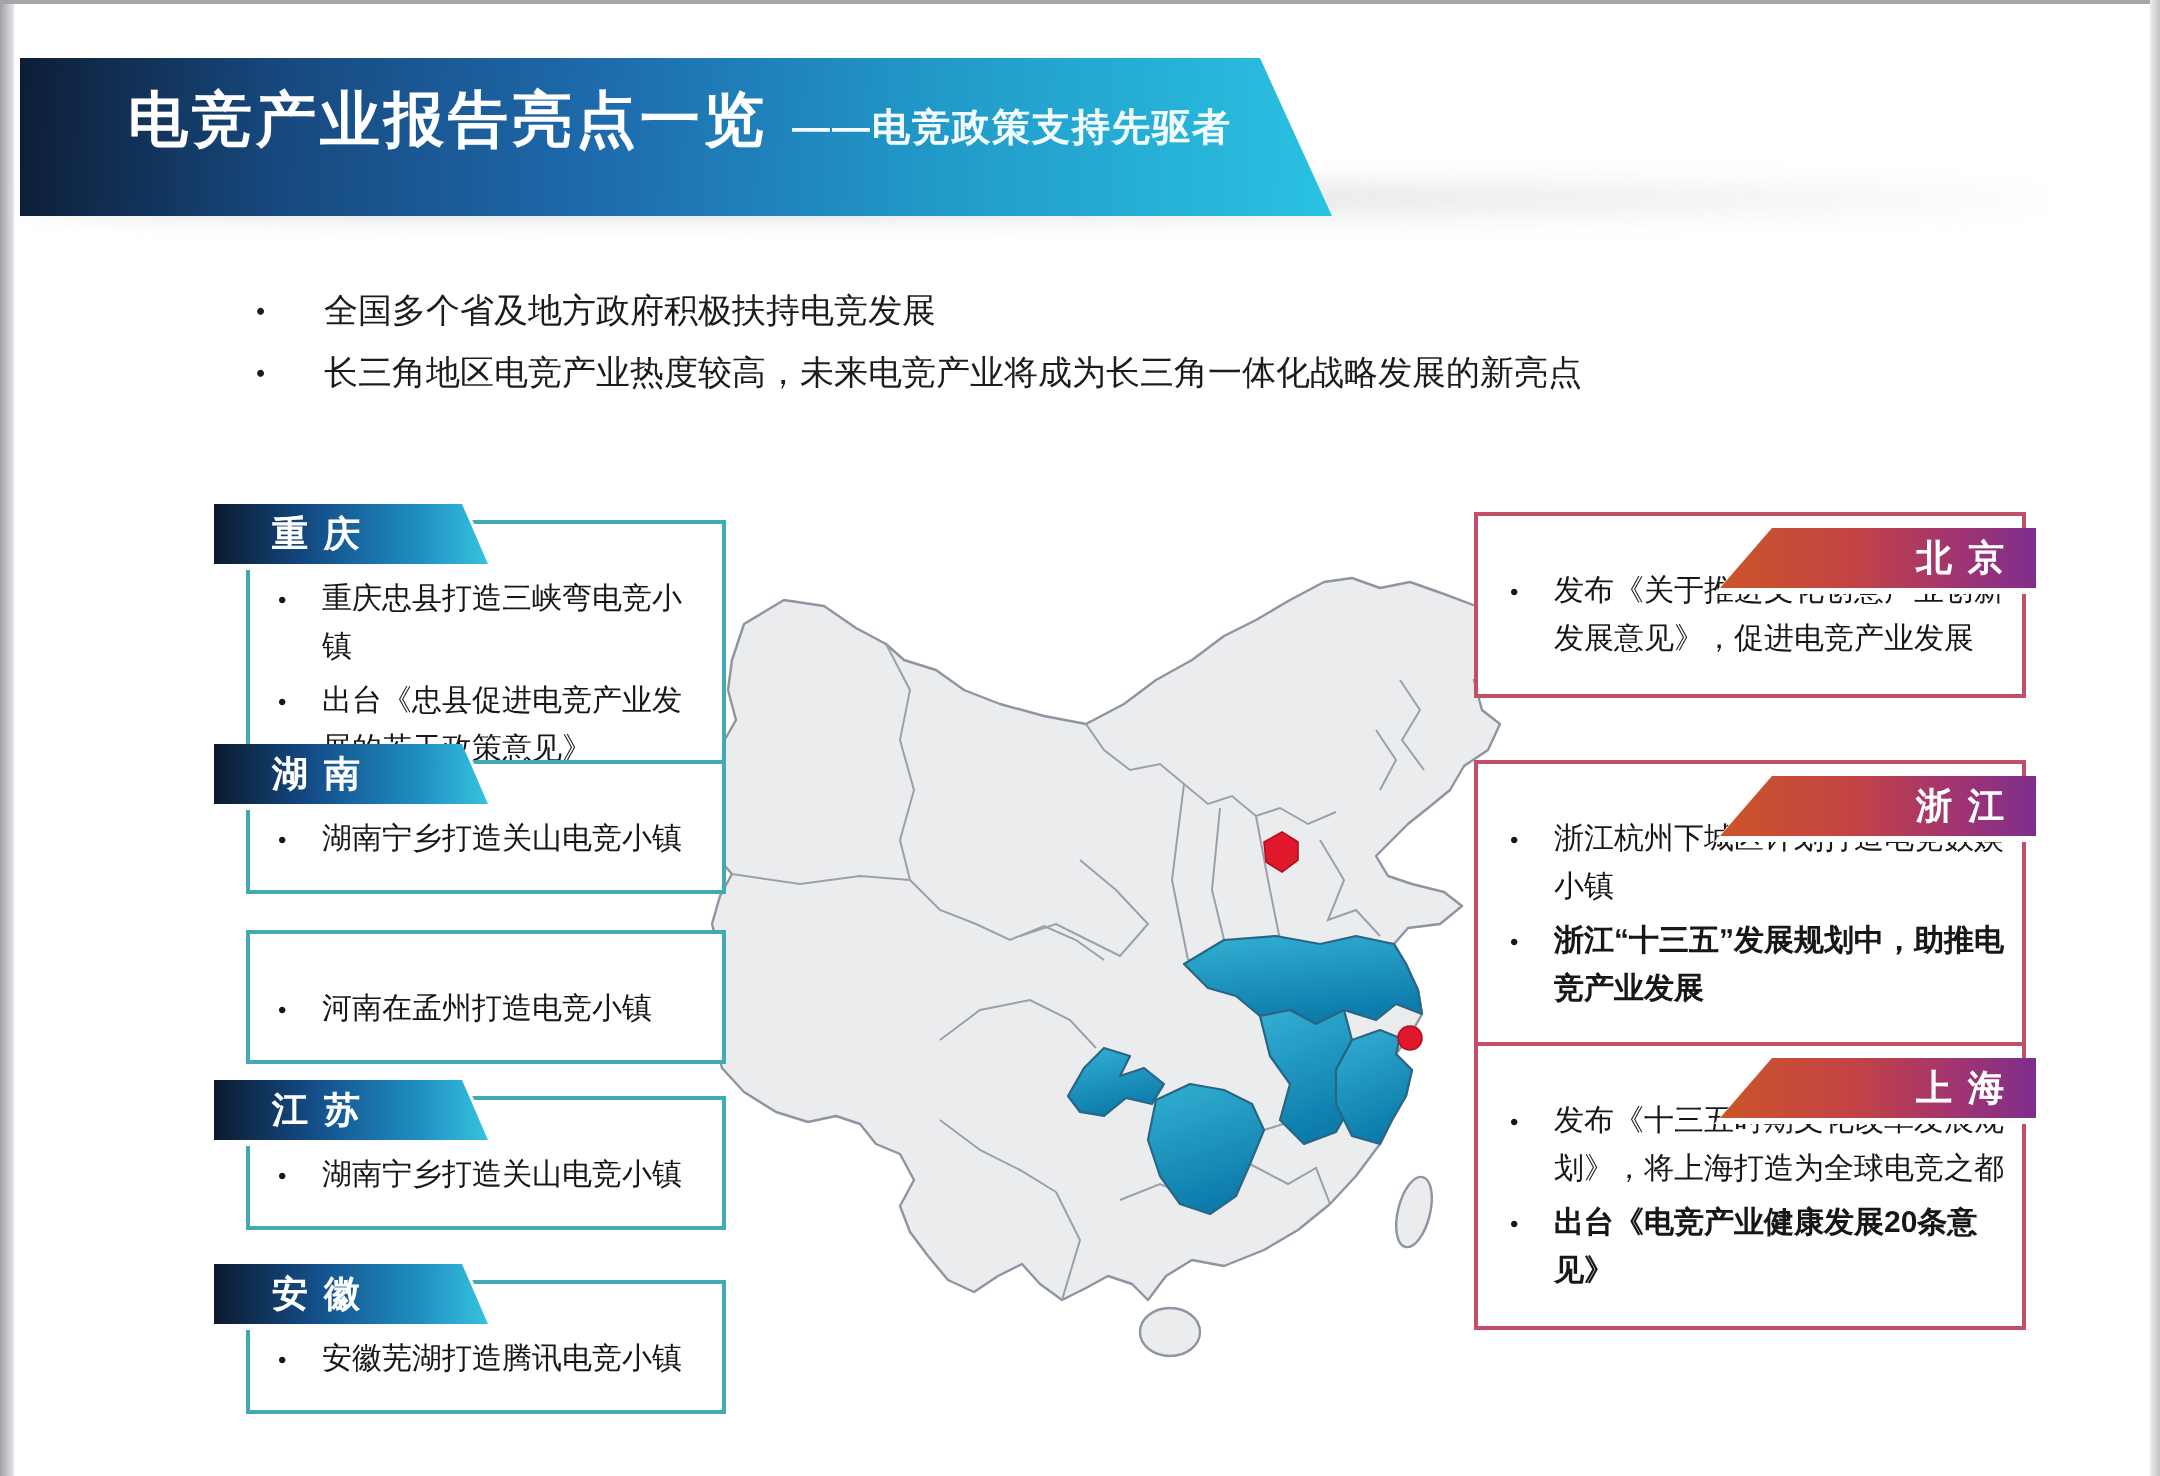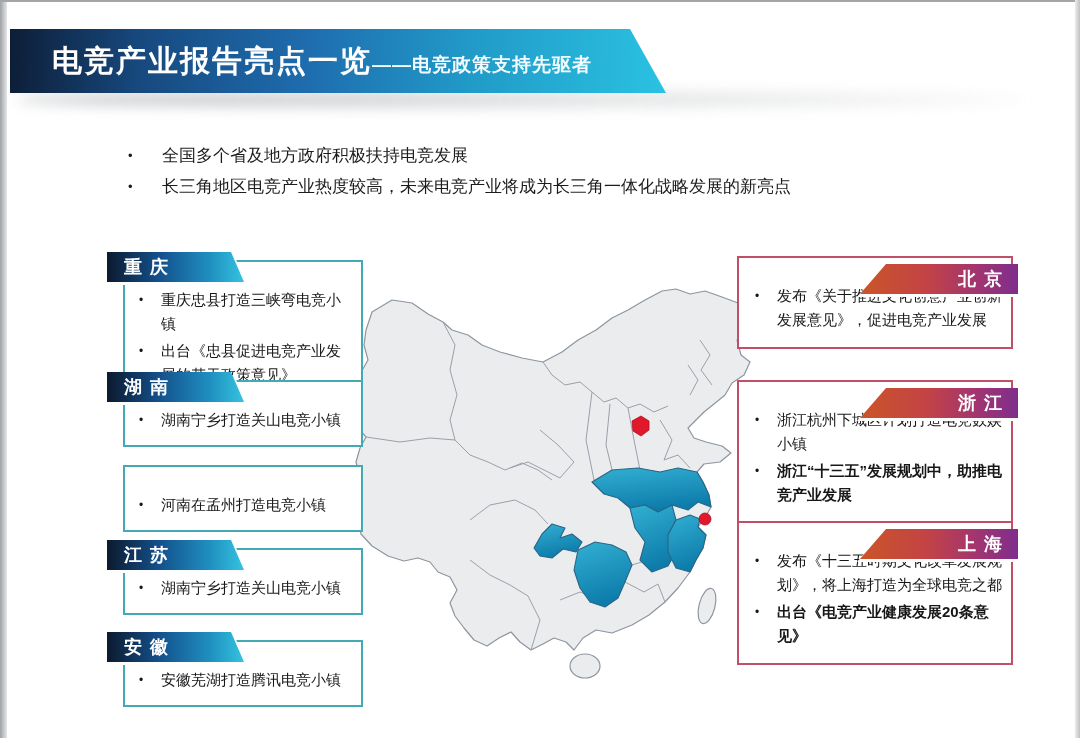--- a/index.html
+++ b/index.html
@@ -9,27 +9,27 @@
   }
   
   .edge-left{position:absolute;left:0;top:0;width:7px;height:100%;
     background:linear-gradient(90deg,#9ea1a5,#c6c8ca 55%,#e4e5e6);z-index:6;}
   .edge-top{position:absolute;left:0;top:0;width:100%;height:2px;background:#a3a5a8;z-index:6;}
   .edge-right{position:absolute;right:0;top:0;width:5px;height:100%;
     background:linear-gradient(90deg,#ededee,#bfc1c3);z-index:6;}
 
   
   .banner{
-    position:absolute;left:10px;top:29px;width:656px;height:64px;z-index:4;
+    position:absolute;left:10px;top:29px;width:656px;height:79px;z-index:4;
     background:linear-gradient(92deg,#0d1e37 0%,#17497f 20%,#1e6cae 45%,#219ac8 70%,#2ac2e2 100%);
     clip-path:polygon(0 0,calc(100% - 36px) 0,100% 100%,0 100%);
-    display:flex;align-items:baseline;padding-left:42px;box-sizing:border-box;
+    display:flex;align-items:baseline;padding-left:54px;box-sizing:border-box;
   }
   .banner .title{font-size:30px;font-weight:700;color:#fff;letter-spacing:2px;line-height:64px;}
-  .banner .subtitle{font-size:19px;font-weight:700;color:#f2fbff;margin-left:0;letter-spacing:1px;}
+  .banner .subtitle{font-size:19px;font-weight:700;color:#f2fbff;margin-left:12px;letter-spacing:1px;}
   .banner-shadow{
     position:absolute;left:16px;top:92px;width:1010px;height:15px;z-index:3;border-radius:50%;
     background:linear-gradient(90deg,rgba(110,115,122,.5),rgba(140,145,150,.28) 55%,rgba(160,162,166,.1));
     filter:blur(7px);
   }
 
   
   .summary{position:absolute;left:128px;top:140px;z-index:4;}
   .summary .srow{display:flex;font-size:17px;line-height:31px;color:#1c1c1c;}
   .summary .sdot{width:34px;font-size:13px;}
@@ -58,21 +58,21 @@
   .tabwrap.right .tab-under,.tabwrap.right .tab-face{width:158px;}
   .tab-under{background:#fdfdfd;}
   .tabwrap.left .tab-under{left:3px;top:3px;clip-path:polygon(0 0,calc(100% - 13px) 0,100% 100%,0 100%);}
   .tabwrap.left .tab-face{left:0;top:0;clip-path:polygon(0 0,calc(100% - 13px) 0,100% 100%,0 100%);
     background:linear-gradient(90deg,#0c1a2e 0%,#14508c 38%,#1f8fc0 75%,#35c3df 100%);}
   .tabwrap.right .tab-under{right:3px;top:3px;clip-path:polygon(26px 0,100% 0,100% 100%,0 100%);}
   .tabwrap.right .tab-face{right:0;top:0;clip-path:polygon(26px 0,100% 0,100% 100%,0 100%);
     background:linear-gradient(90deg,#cb5528 0%,#c34345 42%,#a4356e 72%,#7e2e8d 100%);
     text-align:right;}
   .tab-label{color:#fff;font-size:18px;font-weight:700;line-height:30px;letter-spacing:8px;}
-  .tabwrap.left .tab-label{padding-left:17px;}
+  .tabwrap.left .tab-label{padding-left:29px;}
   .tabwrap.right .tab-label{padding-right:8px;}
 </style>
 </head>
 <body>
 
 <div id="stage">
   <div class="edge-left"></div>
   <div class="edge-top"></div>
   <div class="edge-right"></div>
 

